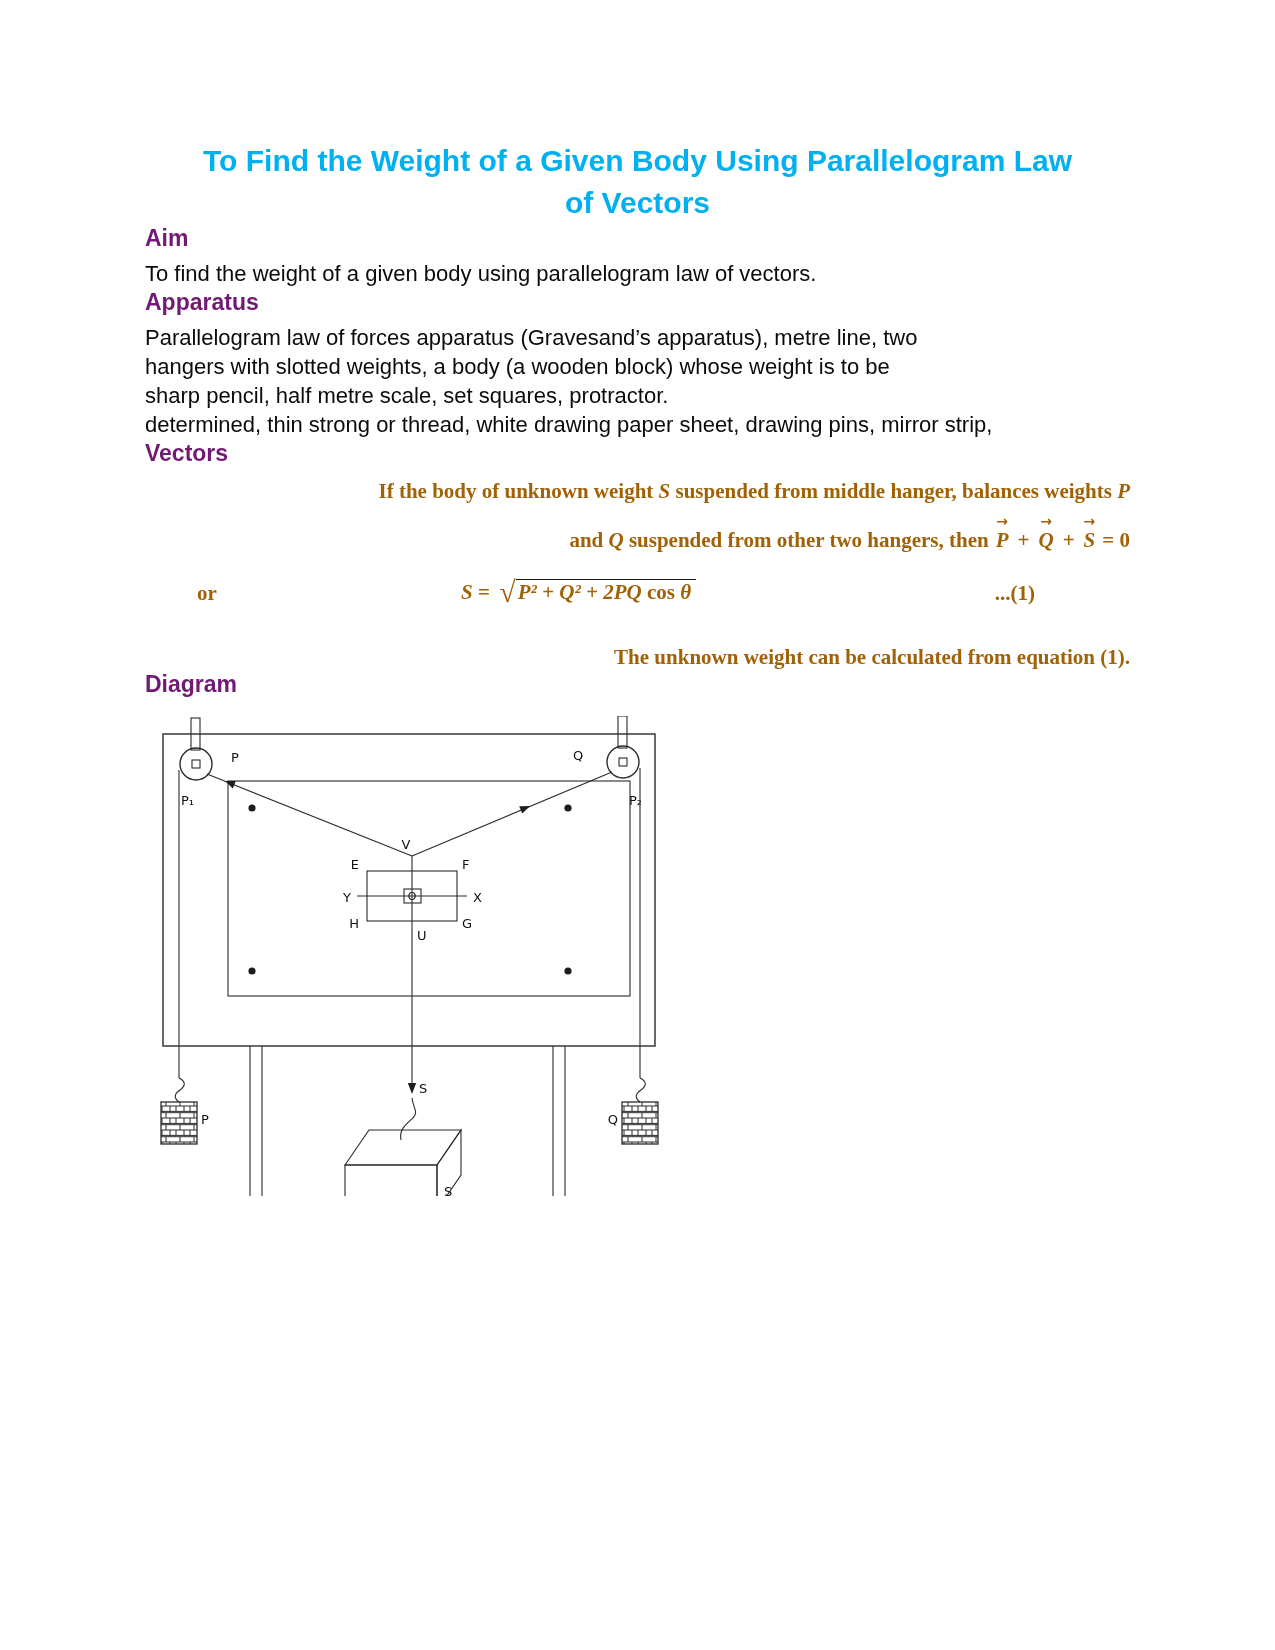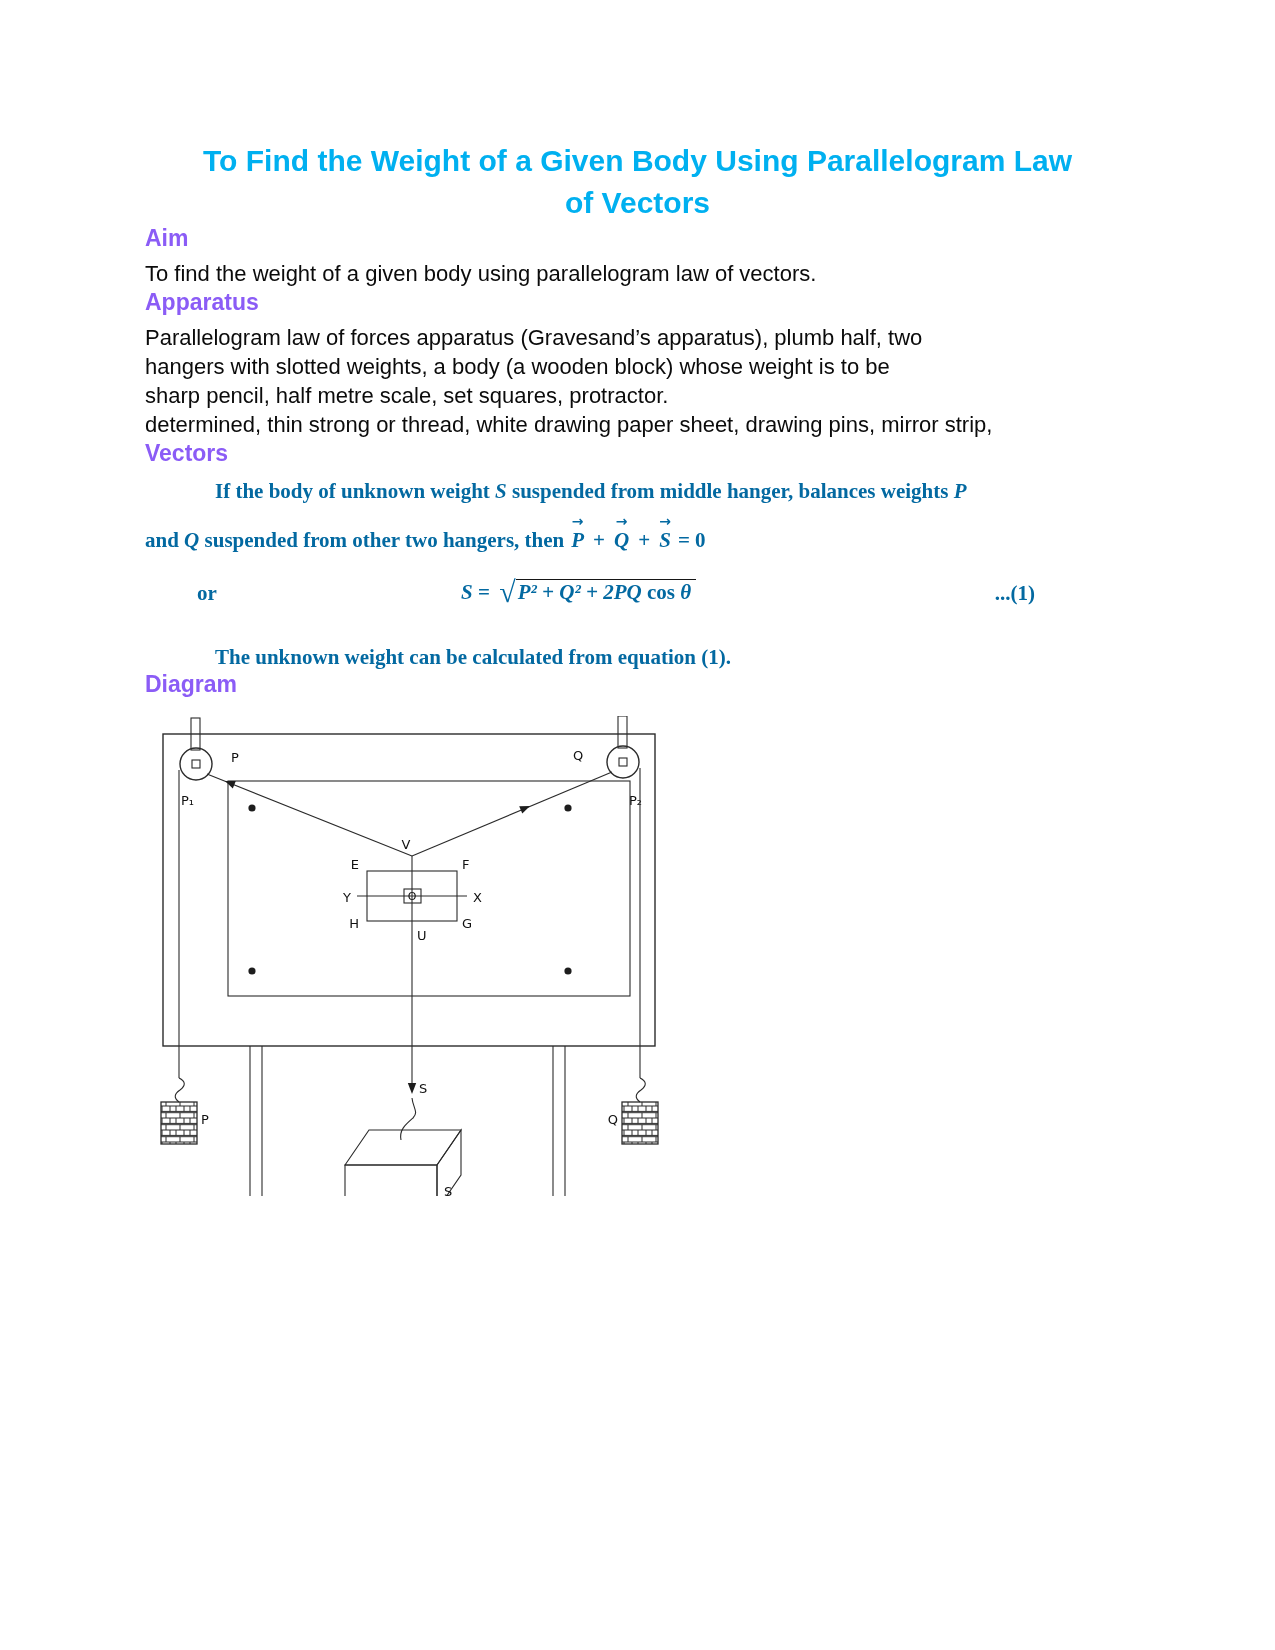--- a/index.html
+++ b/index.html
@@ -16,21 +16,21 @@
   h1.doc-title {
     margin:0;
     text-align:center;
     color:#00b0f0;
     font-size:30px;
     line-height:42px;
     font-weight:bold;
   }
   h1.doc-title .tl { display:block; }
   h2.sec {
-    color:#8b5cf6;
+    color:#701a75;
     font-size:23px;
     font-weight:bold;
     margin:0;
     line-height:28px;
   }
   .mt-aim { margin-top:46px; }
   .mt-sec { margin-top:38px; }
   .mt-theory { margin-top:46px; }
   .mt-diagram { margin-top:46px; }
   .body-text {
@@ -39,22 +39,23 @@
     margin:7px 0 0 0;
     max-width:990px;
     color:#0b0b0b;
   }
   .body-line { line-height:29px; }
   
   .theory {
     font-family:"Liberation Serif", serif;
     font-size:21px;
     font-weight:600;
-    color:#0369a1;
+    color:#a16207;
     max-width:990px;
+    text-align:right;
   }
   .t-line1 { margin-top:12px; padding-left:70px; }
   .t-line2 { margin-top:8px; padding-top:16px; }
   .t-line4 { margin-top:26px; padding-left:70px; }
   .var { font-style:italic; }
   .vec {
     position:relative;
     display:inline-block;
     font-style:italic;
     margin:0 7px;
@@ -104,21 +105,21 @@
   <h1 class="doc-title">
     <span class="tl">To Find the Weight of a Given Body Using Parallelogram Law</span>
     <span class="tl">of Vectors</span>
   </h1>
 
   <h2 class="sec mt-aim">Aim</h2>
   <p class="body-text">To find the weight of a given body using parallelogram law of vectors.</p>
 
   <h2 class="sec mt-sec">Apparatus</h2>
   <div class="body-text">
-    <div class="body-line">Parallelogram law of forces apparatus (Gravesand’s apparatus), plumb half, two</div>
+    <div class="body-line">Parallelogram law of forces apparatus (Gravesand’s apparatus), metre line, two</div>
     <div class="body-line">hangers with slotted weights, a body (a wooden block) whose weight is to be</div>
     <div class="body-line">sharp pencil, half metre scale, set squares, protractor.</div>
     <div class="body-line">determined, thin strong or thread, white drawing paper sheet, drawing pins, mirror strip,</div>
   </div>
 
   <h2 class="sec mt-theory">Vectors</h2>
   <div class="theory">
     <div class="t-line1"><span>If the body of unknown weight </span><span class="var">S</span><span> suspended from middle hanger, balances weights </span><span class="var">P</span></div>
 
     <div class="t-line2"><span>and </span><span class="var">Q</span><span> suspended from other two hangers, then</span><span class="vec"><span class="vec-arrow">→</span><span>P</span></span><span class="plus">+</span><span class="vec"><span class="vec-arrow">→</span><span>Q</span></span><span class="plus">+</span><span class="vec"><span class="vec-arrow">→</span><span>S</span></span><span>= 0</span></div>

